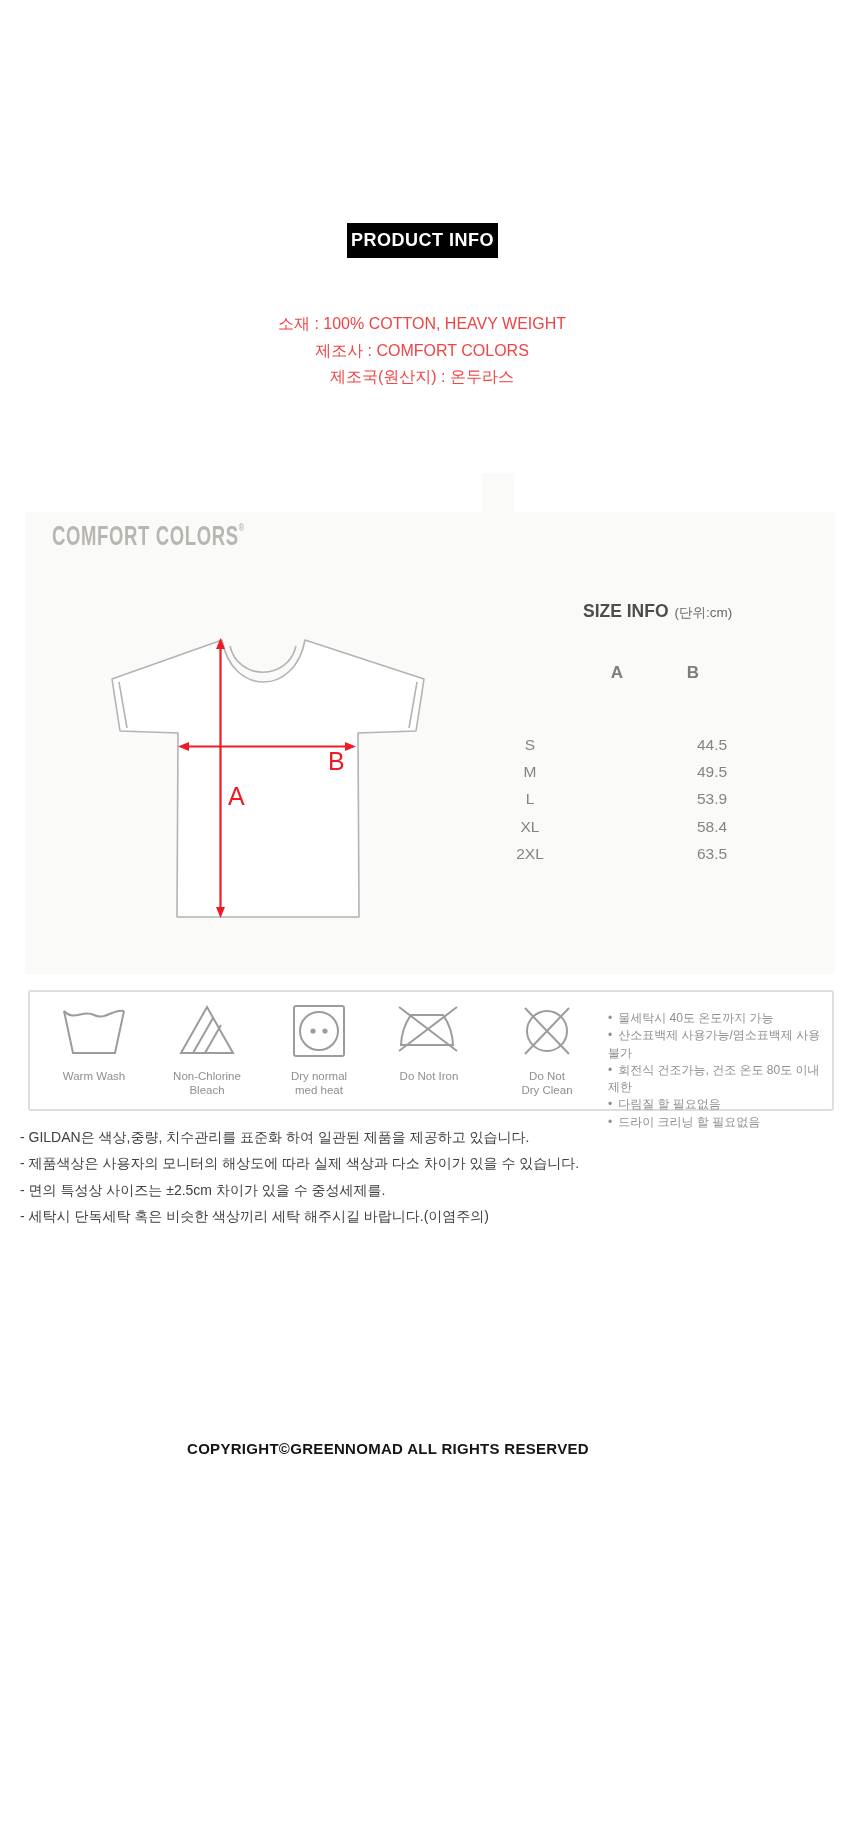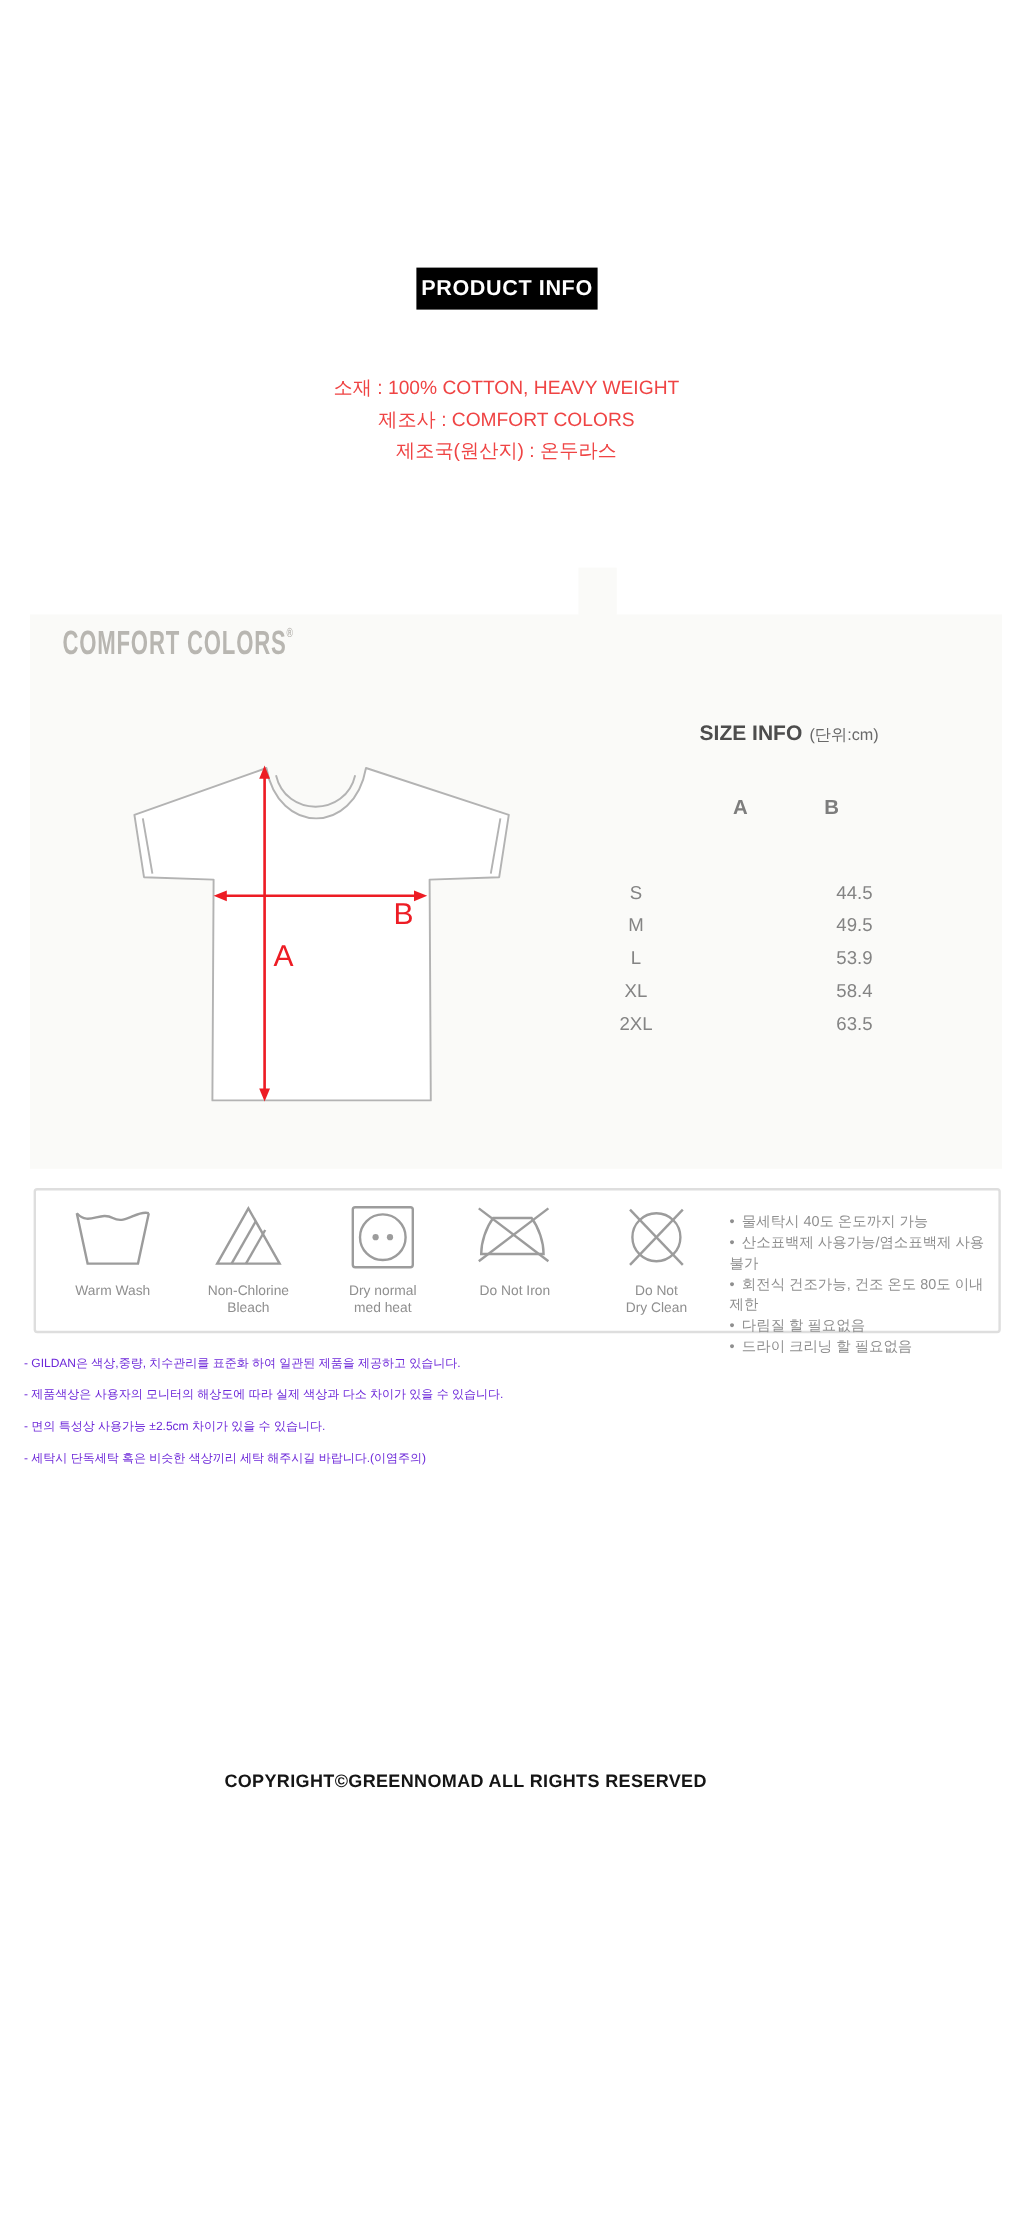--- a/index.html
+++ b/index.html
@@ -37,25 +37,25 @@
   .care-box{position:absolute;left:28px;top:990px;width:806px;height:121px;background:#ffffff;
             border:2px solid #dedede;border-radius:3px;box-sizing:border-box;}
   .care-icon{position:absolute;top:11px;}
   .care-label{position:absolute;top:78px;width:110px;text-align:center;color:#8f8f8f;
               font-size:11.5px;line-height:13.5px;}
   .care-bullets{position:absolute;left:578px;top:18px;margin:0;padding:0;list-style:none;
                 color:#8f8f8f;font-size:12px;line-height:17.3px;}
   .care-bullets li::before{content:"\2022";margin-right:6px;}
 
   
-  .notes{position:absolute;left:20px;top:1124px;width:800px;color:#6d28d9;
-         font-size:10px;line-height:26.4px;}
+  .notes{position:absolute;left:20px;top:1124px;width:800px;color:#404040;
+         font-size:14px;line-height:26.4px;}
 
   
-  .copyright{position:absolute;left:0;top:1476px;width:776px;text-align:center;
+  .copyright{position:absolute;left:0;top:1440px;width:776px;text-align:center;
              color:#151515;font-size:15px;font-weight:600;letter-spacing:.3px;}
 </style>
 </head>
 <body>
 
 <div id="page">
 
   <div class="badge">PRODUCT INFO</div>
 
   <div class="info">
@@ -172,19 +172,19 @@
       <li>산소표백제 사용가능/염소표백제 사용 불가</li>
       <li>회전식 건조가능, 건조 온도 80도 이내 제한</li>
       <li>다림질 할 필요없음</li>
       <li>드라이 크리닝 할 필요없음</li>
     </ul>
   </div>
 
   <div class="notes">
     <div>- GILDAN은 색상,중량, 치수관리를 표준화 하여 일관된 제품을 제공하고 있습니다.</div>
     <div>- 제품색상은 사용자의 모니터의 해상도에 따라 실제 색상과 다소 차이가 있을 수 있습니다.</div>
-    <div>- 면의 특성상 사용가능  ±2.5cm 차이가 있을 수 있습니다.</div>
+    <div>- 면의 특성상 사이즈는  ±2.5cm 차이가 있을 수 중성세제를.</div>
     <div>- 세탁시 단독세탁 혹은 비슷한 색상끼리 세탁 해주시길 바랍니다.(이염주의)</div>
   </div>
 
   <div class="copyright">COPYRIGHT©GREENNOMAD ALL RIGHTS RESERVED</div>
 
 </div>
 
 </body></html>

